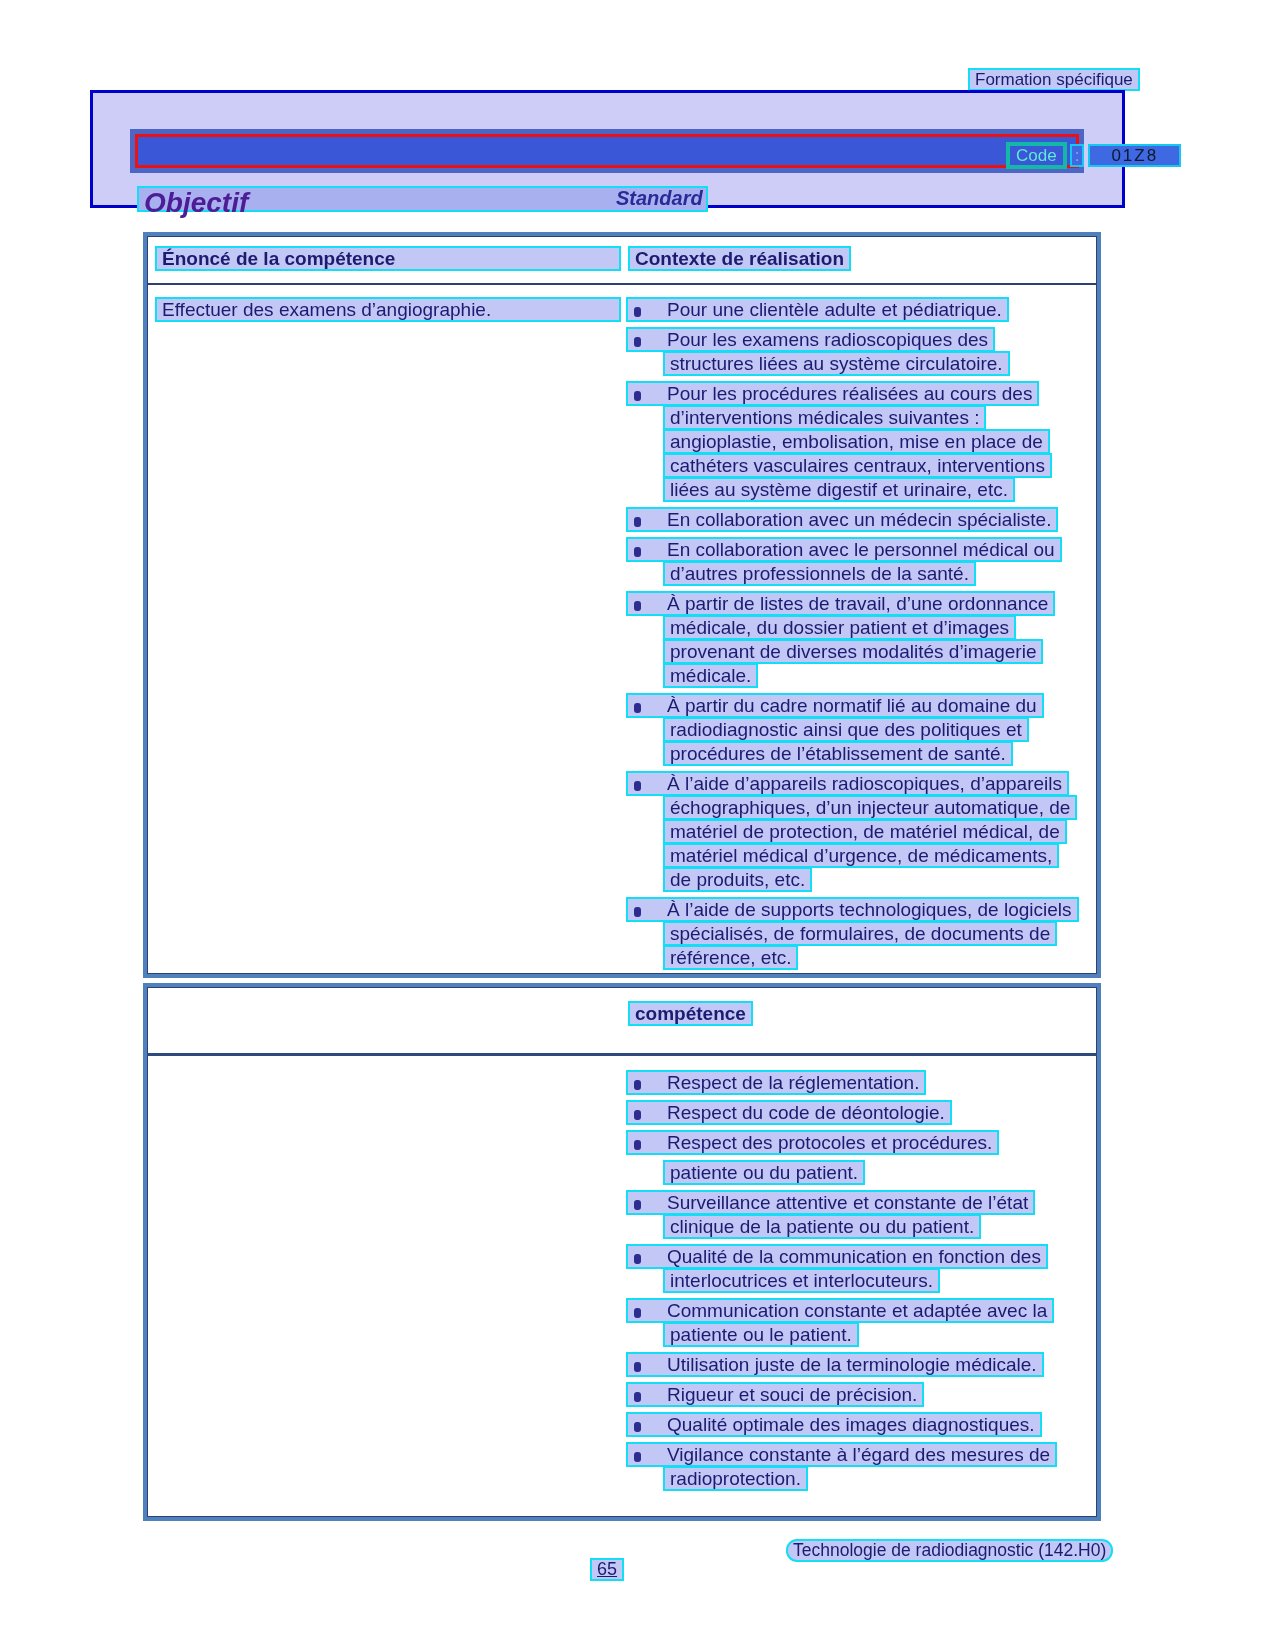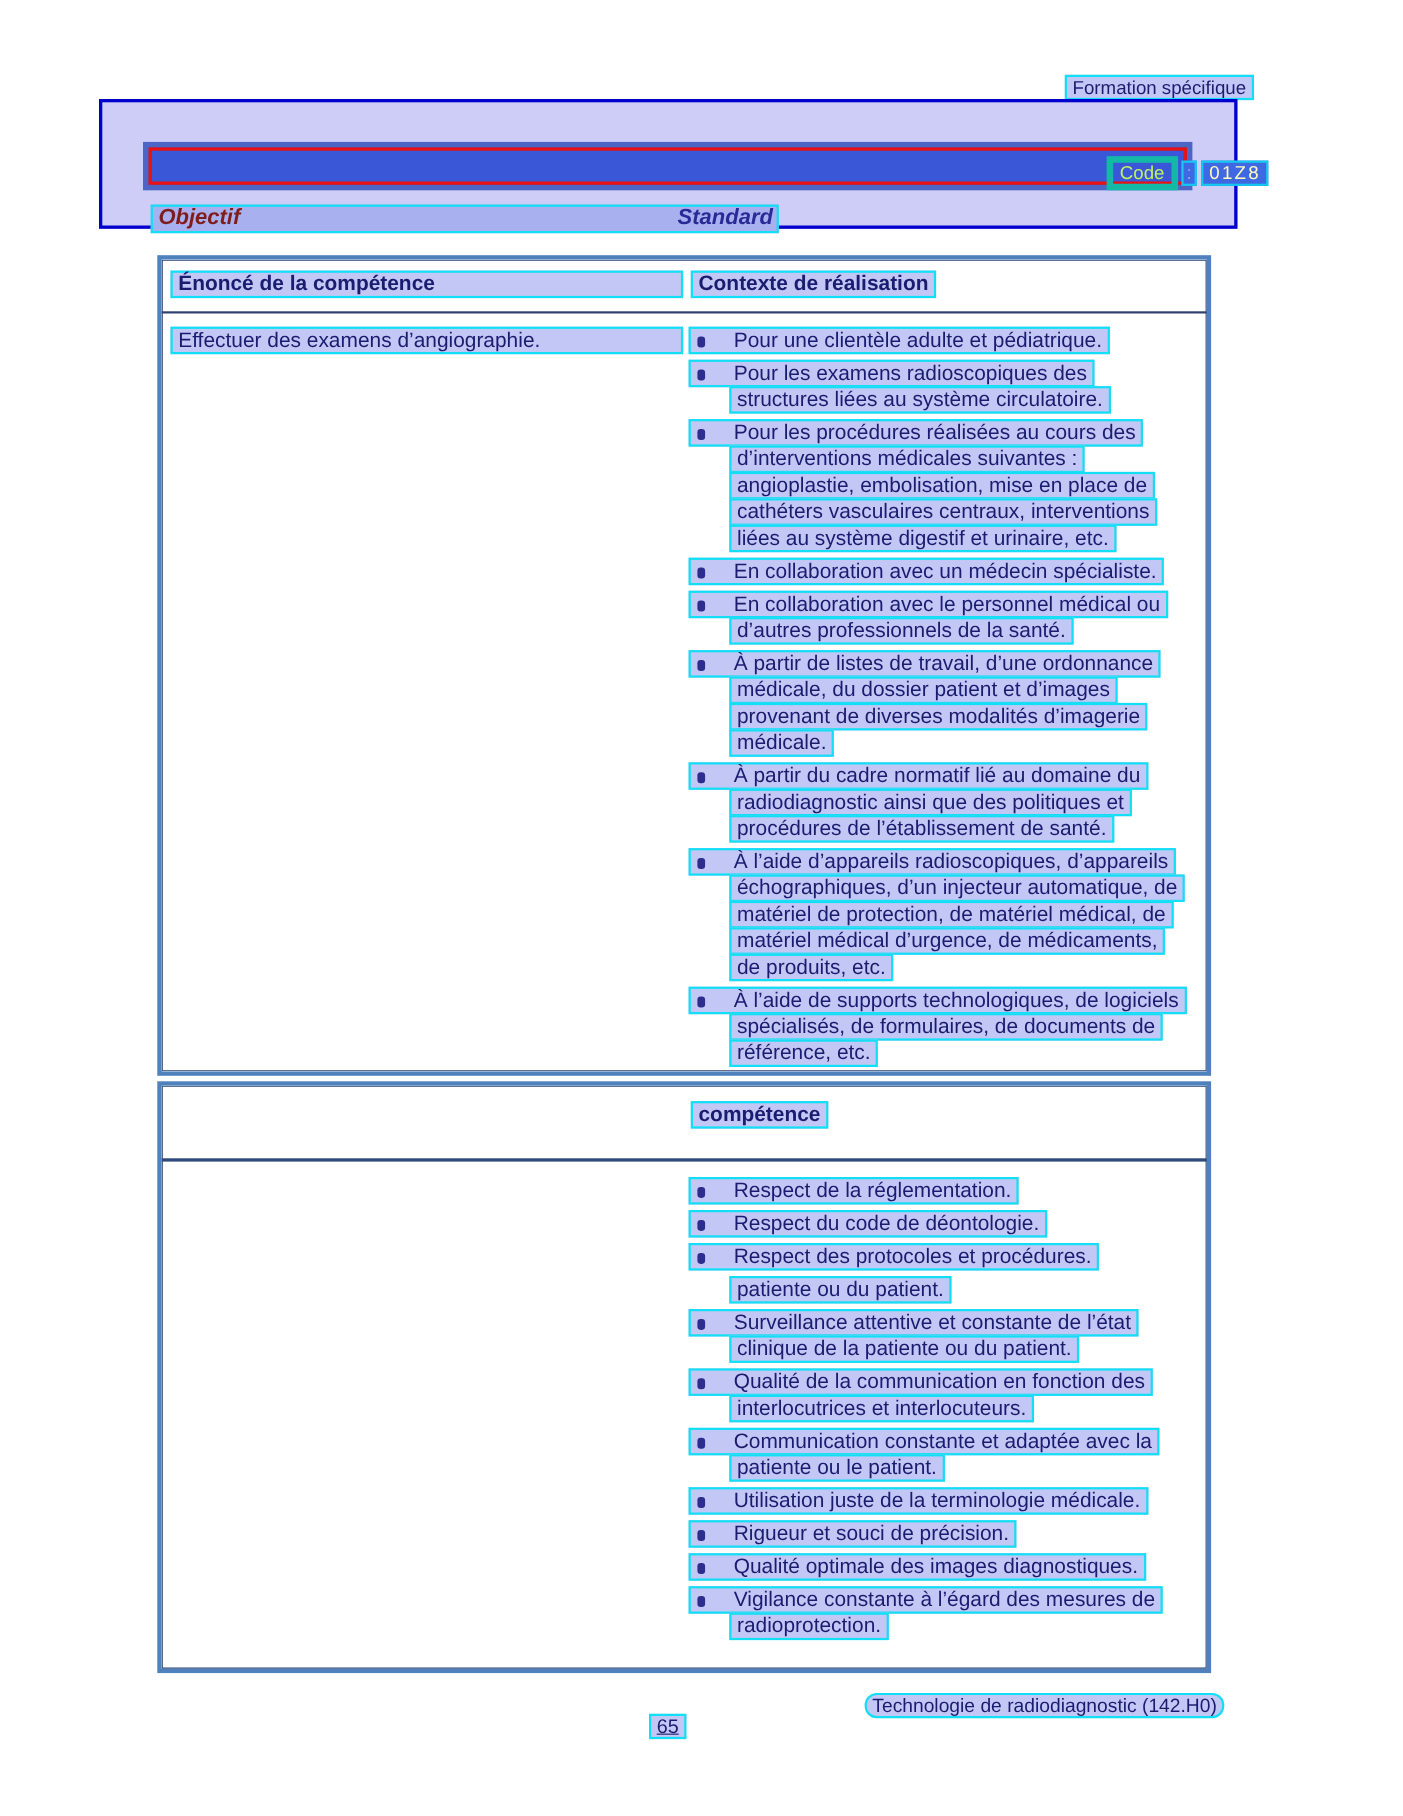--- a/index.html
+++ b/index.html
@@ -17,29 +17,29 @@
   .formation{position:absolute;left:968px;top:68px;font-size:17px;line-height:19px;}
 
   
   .banner{position:absolute;left:90px;top:90px;width:1029px;height:112px;
           background:#cdcdf8;border:3px solid #0000cd;}
   .bar{position:absolute;left:37px;top:36px;width:954px;height:44px;background:#4d66c6;}
   .bar-inner{position:absolute;left:5px;top:5px;right:5px;bottom:5px;
              border:3px solid #e91111;background:#3a57d8;}
   .code-group{position:absolute;left:868px;top:5px;display:flex;align-items:center;
               font-size:17px;line-height:19px;}
-  .code-label{border:6px solid #14b8a6;color:#bef264;padding:0 6px;}
+  .code-label{border:4px solid #14b8a6;color:#5eead4;padding:0 6px;}
   .code-sep{border:2px solid #15c8ef;background:#3f69e2;color:#97a1ea;padding:0 3px;margin-left:3px;}
-  .code-value{border:2px solid #15c8ef;background:#3f69e2;color:#fef9c3;padding:0 5px;
+  .code-value{border:2px solid #15c8ef;background:#3f69e2;color:#0f172a;padding:0 21px;
               margin-left:4px;letter-spacing:2px;}
 
   .obj-std{position:absolute;left:44px;top:93px;width:567px;height:22px;
            background:#a9b0ef;border:2px solid #12dff5;}
   .obj-std .obj{position:absolute;left:5px;top:-1px;font-weight:bold;font-style:italic;
-                font-size:20px;color:#7f1d1d;}
+                font-size:28px;color:#4c1d95;}
   .obj-std .std{position:absolute;left:477px;top:-1px;font-weight:bold;font-style:italic;
                 font-size:20px;color:#2a2a96;}
 
   
   .tbl{position:absolute;left:127px;width:950px;border:4px solid #4f81bd;
        box-shadow:inset 0 0 0 1px #2e4070;background:#ffffff;margin-left:16px;}
   .tbl1{top:232px;height:738px;}
   .tbl2{top:983px;height:530px;}
 
   .t1-header{position:relative;height:47px;border-bottom:2px solid #2e4070;}

